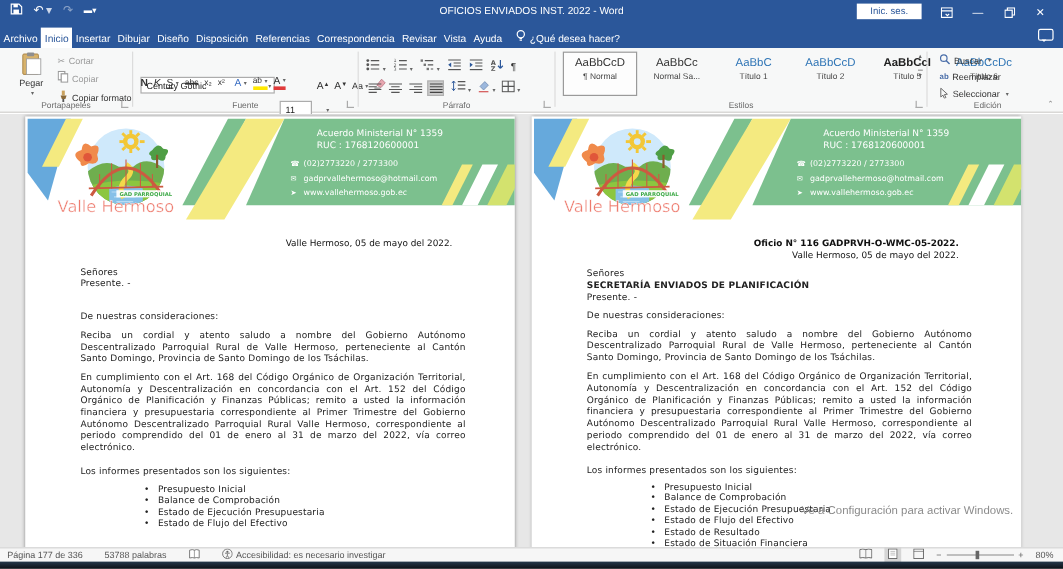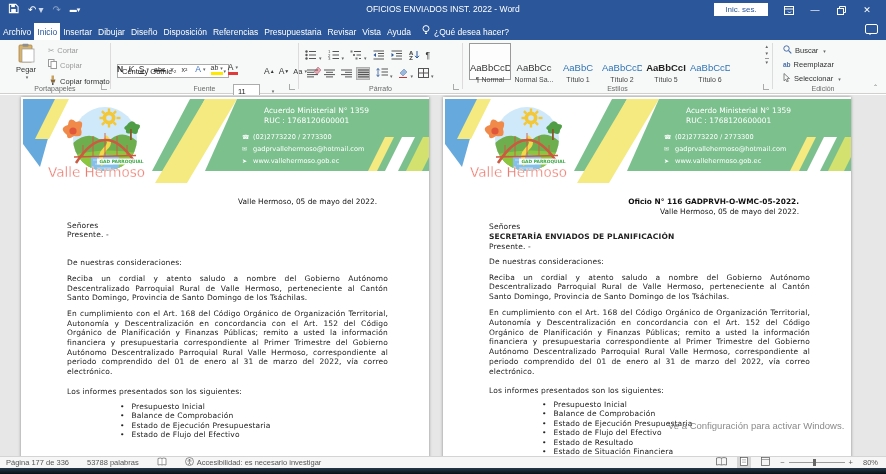--- a/index.html
+++ b/index.html
@@ -25,21 +25,21 @@
 .bigbtn { position:absolute; left:8px; top:3px; width:36px; height:46px; text-align:center; font-size:7.5px; color:#333; }
 .smallbtns { position:absolute; left:48px; top:6px; display:flex; flex-direction:column; gap:4px; }
 .sbtn { display:flex; gap:3px; align-items:center; font-size:7.5px; color:#333; white-space:nowrap; }
 .sbtn.dis { color:#9a9a9a; }
 .combo { display:inline-flex; align-items:center; justify-content:space-between; background:#fff; border:1px solid #acacac; height:14px; font-size:7.5px; color:#222; padding:0 2px 0 4px;gap:24px; }
 .car { font-size:5px; color:#666; margin-left:2px; }
 .frow { position:absolute; left:6px; display:flex; align-items:center; gap:4px; }
 .fbtn { font-size:8.5px; color:#333; display:inline-flex; align-items:center; }
 .alignbtn { width:14px; height:13px; display:inline-flex; align-items:center; justify-content:center; }
 .alignbtn.active { background:#cdcdcd; border:1px solid #b0b0b0; }
-.stylecard { width:42px; height:37px; text-align:center; padding-top:18px; border:1px solid transparent; }
+.stylecard { width:62px; height:37px; text-align:center; padding-top:3px; border:1px solid transparent; }
 .stylecard .sample { font-size:9.5px; white-space:nowrap; overflow:hidden; }
 .stylecard .slabel { font-size:7px; color:#444; margin-top:3px; white-space:nowrap; overflow:hidden; }
 .stylecard.sel { border:1px solid #9a9a9a; background:#fdfdfd; }
 .edit-items { position:absolute; left:10px; top:5px; display:flex; flex-direction:column; gap:4px; }
 .docarea { position:absolute; left:0; top:95px; width:886px; height:361px; background:#e7e7e7; overflow:hidden; }
 .page { position:absolute; top:2px; width:408px; height:600px; background:#fff; box-shadow:0 0 3px rgba(0,0,0,.4); }
 .page.p1 { left:21px; } .page.p2 { left:443px; }
 .oficio { margin-top:8px; text-align:right; padding-right:52px; font-size:7.4px; color:#111; line-height:9.7px; }
 .oficio .b { font-weight:bold; }
 .lbody { padding:14px 41px 0 46px; font-size:7.5px; letter-spacing:0.15px; color:#222; line-height:9.7px; }
@@ -106,21 +106,21 @@
 
 <div class="tabrow">
   <div id="tabs" style="display:flex;align-items:flex-end;">
       <div class="tab">Archivo</div>
       <div class="tab active">Inicio</div>
       <div class="tab">Insertar</div>
       <div class="tab">Dibujar</div>
       <div class="tab">Diseño</div>
       <div class="tab">Disposición</div>
       <div class="tab">Referencias</div>
-      <div class="tab">Presupuestaria</div>
+      <div class="tab">Correspondencia</div>
       <div class="tab">Revisar</div>
       <div class="tab">Vista</div>
       <div class="tab">Ayuda</div>
     </div>
   <div class="tellme">
     <span><svg width="8" height="11" viewBox="0 0 8 11">
           <circle cx="4" cy="3.6" r="3" fill="none" stroke="#fff"></circle>
           <path d="M3 7 h2 M3 8.5 h2" stroke="#fff"></path>
         </svg></span>
     <span>¿Qué desea hacer?</span>

